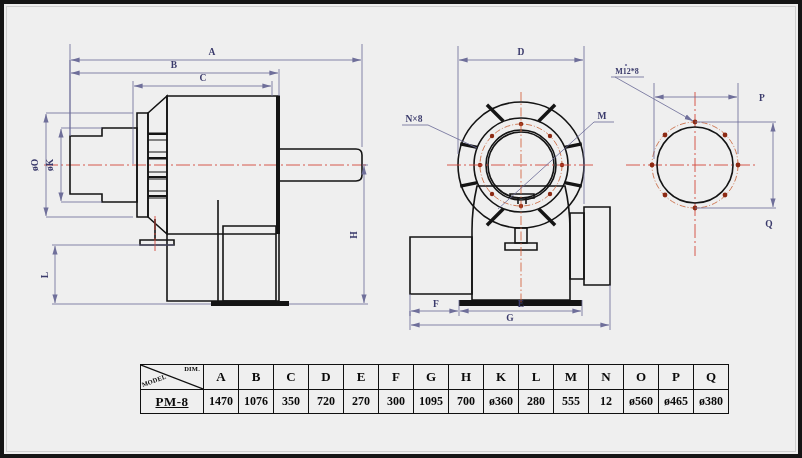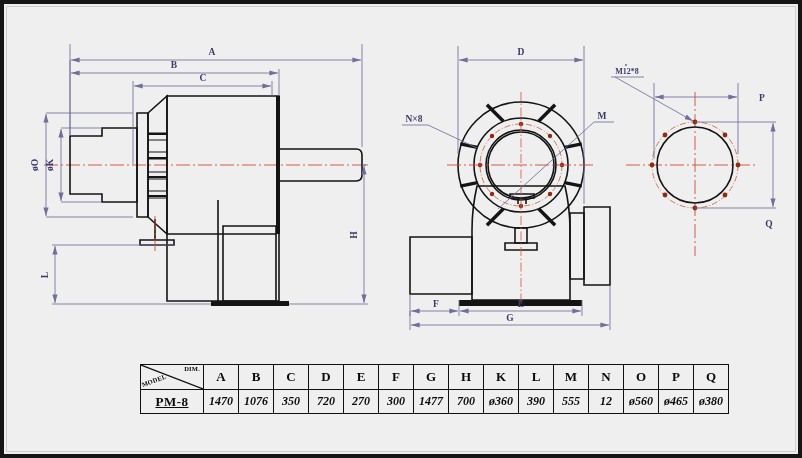--- a/index.html
+++ b/index.html
@@ -74,21 +74,21 @@
     position:absolute;right:3px;top:0px;
     font-size:6.5px;letter-spacing:.2px;
   }
   #tbl .corner .modw{
     position:absolute;left:2px;bottom:1px;
     font-size:6.5px;letter-spacing:.2px;
     transform:rotate(-20deg);
     transform-origin:left bottom;
   }
   #tbl .model{width:62px;font-size:13px;letter-spacing:.5px;text-decoration:underline;}
-  #tbl td.val{min-width:26px;padding:0 4px;white-space:nowrap;font-style:italic;}
+  #tbl td.val{min-width:26px;padding:0 4px;white-space:nowrap;}
   #tbl th.hd{min-width:26px;padding:0 4px;}
 </style>
 </head>
 <body>
 
 <div id="sheet">
   <div id="inner"></div>
 
   <svg id="dwg" viewBox="0 0 802 458">
     <defs>
@@ -318,24 +318,24 @@
     </thead>
     <tbody>
       <tr>
         <td class="model">PM-8</td>
         <td class="val">1470</td>
         <td class="val">1076</td>
         <td class="val">350</td>
         <td class="val">720</td>
         <td class="val">270</td>
         <td class="val">300</td>
-        <td class="val">1477</td>
+        <td class="val">1095</td>
         <td class="val">700</td>
         <td class="val">ø360</td>
-        <td class="val">390</td>
+        <td class="val">280</td>
         <td class="val">555</td>
         <td class="val">12</td>
         <td class="val">ø560</td>
         <td class="val">ø465</td>
         <td class="val">ø380</td>
       </tr>
     </tbody>
   </table>
 </div>
 

